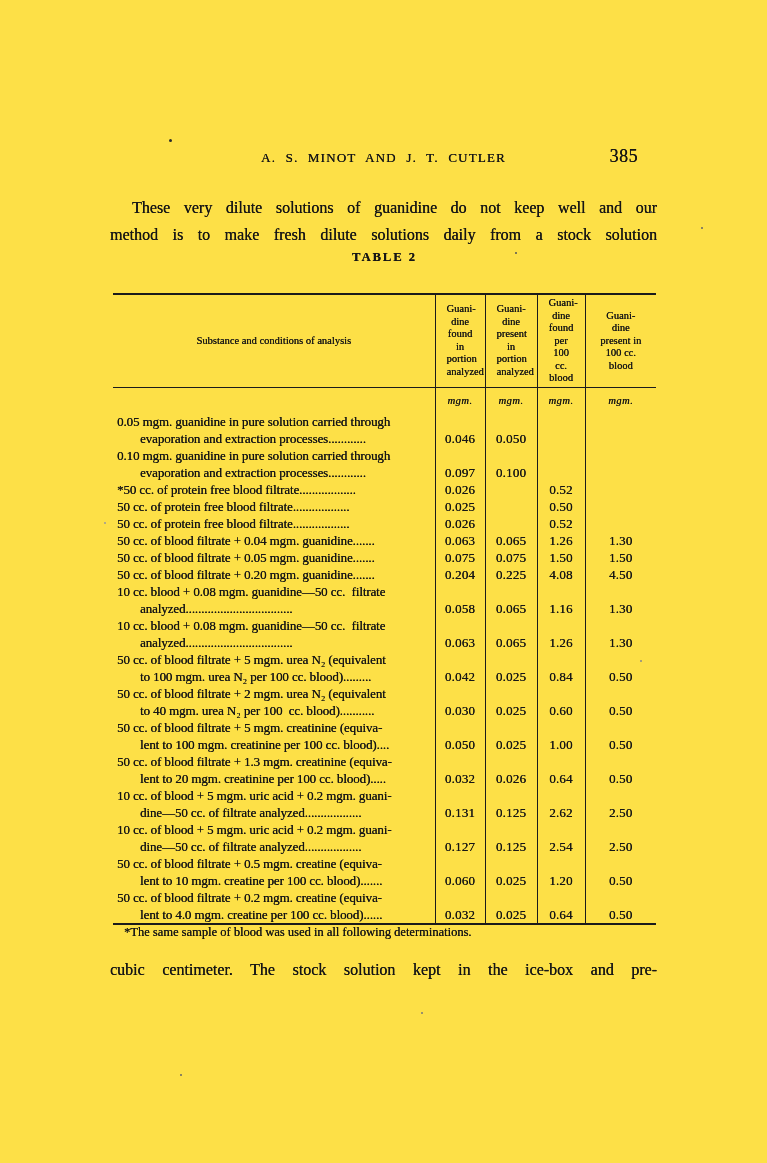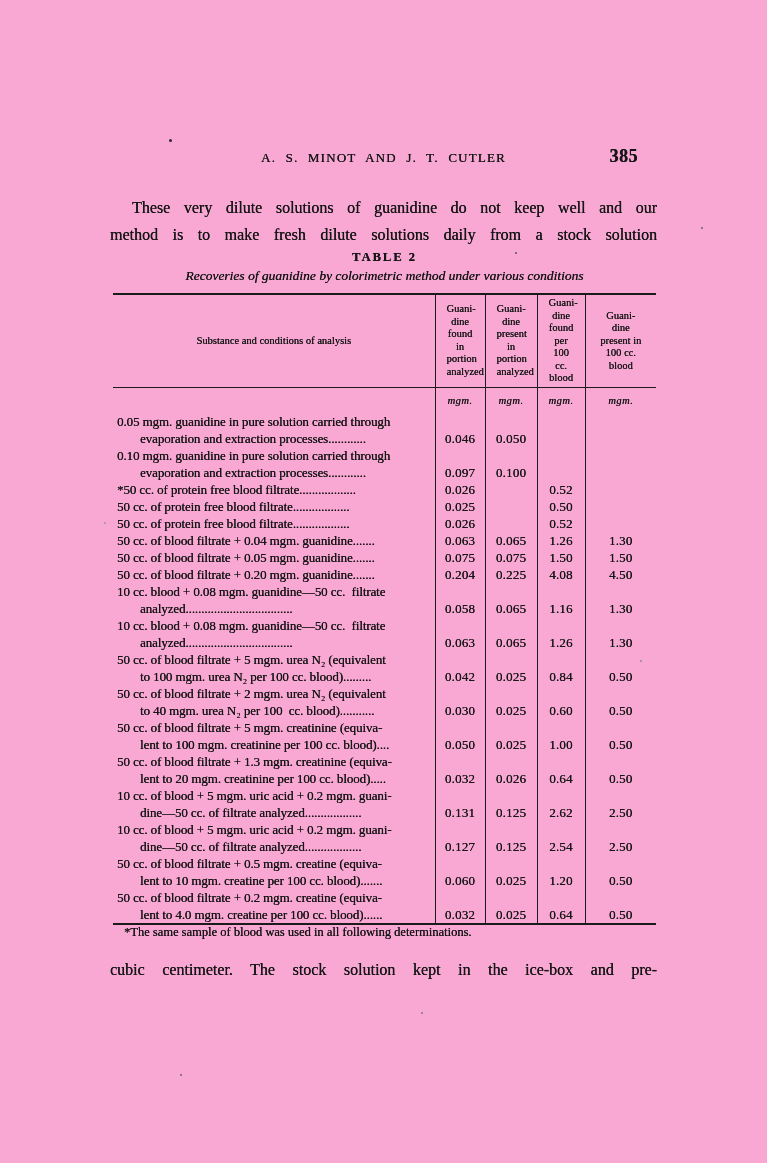--- a/index.html
+++ b/index.html
@@ -1,25 +1,25 @@
 <!DOCTYPE html>
 <html><head>
 <meta charset="utf-8">
 <style>
   * { margin:0; padding:0; box-sizing:border-box; }
   body { background:#e8e8e8; font-family:"Liberation Serif","DejaVu Serif",serif; }
   .page {
     position:relative; width:767px; height:1163px; margin:0 auto;
-    background:#f9a8d4; color:#161616; overflow:hidden;
+    background:#fde047; color:#161616; overflow:hidden;
     text-shadow:0.2px 0 0 currentColor;
   }
   
   .running-header { position:absolute; left:110px; top:150px; width:547px; }
   .authors { display:block; text-align:center; font-size:13px; letter-spacing:1.2px; word-spacing:5px; }
-  .page-number { position:absolute; right:19px; top:-4px; font-size:18px; font-weight:700; letter-spacing:0.5px; }
+  .page-number { position:absolute; right:19px; top:-4px; font-size:18px; font-weight:400; letter-spacing:0.5px; }
   
   .paragraph { position:absolute; left:110px; width:547px; font-size:16px; line-height:27px; }
   .intro { top:194px; }
   .closing { top:956px; }
   .p-line { text-align:justify; text-align-last:justify; }
   .p-line.indent { padding-left:22px; }
   .ital { font-style:italic; }
   
   .table-label { position:absolute; left:113px; top:250px; width:543px; text-align:center;
     font-size:12.5px; font-weight:700; letter-spacing:2px; }
@@ -60,21 +60,20 @@
     <span class="authors">A. S. MINOT AND J. T. CUTLER</span>
     <span class="page-number">385</span>
   </div>
 
   <div class="paragraph intro">
     <div class="p-line indent">These very dilute solutions of guanidine do not keep well and our</div>
     <div class="p-line">method is to make fresh dilute solutions daily from a stock solution</div>
   </div>
 
   <div class="table-label">TABLE 2</div>
-  <div class="table-caption">Recoveries of guanidine by colorimetric method under various conditions</div>
 
   <table class="data-table">
     <colgroup>
       <col style="width:322px">
         <col style="width:50px">
         <col style="width:52px">
         <col style="width:48px">
         <col style="width:71px">
     </colgroup>
     <thead>

